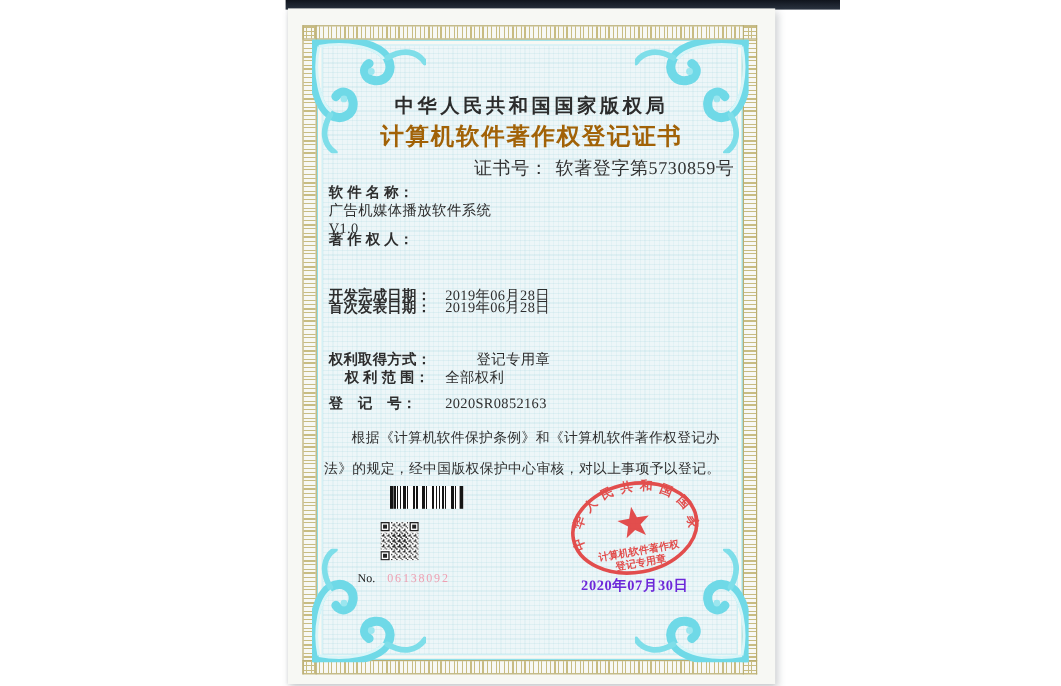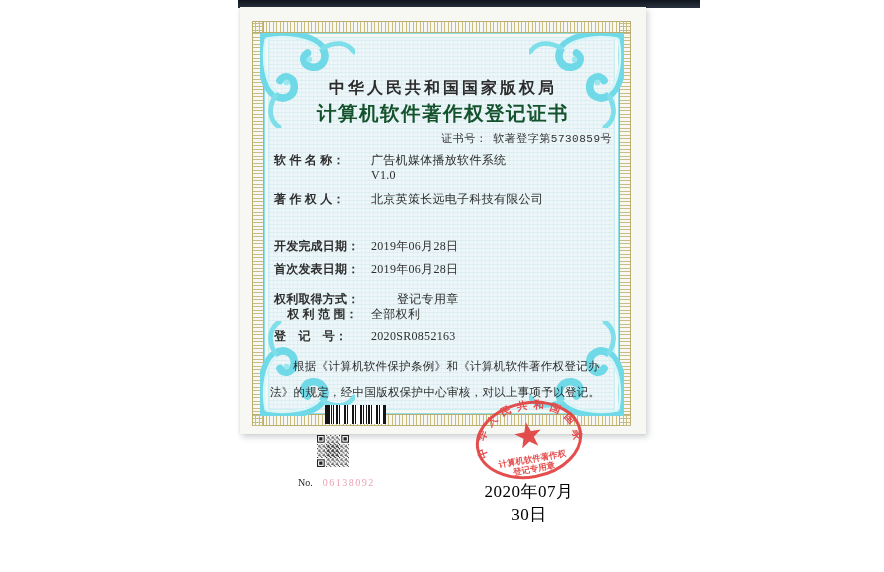--- a/index.html
+++ b/index.html
@@ -5,21 +5,21 @@
   html,body{margin:0;padding:0;}
   body{
     width:884px;height:572px;position:relative;overflow:hidden;
     background:#ffffff;
     font-family:"Liberation Serif","DejaVu Serif",serif;
   }
   
   .top-strip{position:absolute;left:238px;top:0;width:462px;height:8px;
     background:linear-gradient(180deg,#10151d,#2a3340);}
   
-  .paper{position:absolute;left:240px;top:7px;width:406px;height:427px;
+  .paper{position:absolute;left:240px;top:7px;width:406px;height:563px;
     background:#f7f8f4;
     box-shadow:2px 3px 6px rgba(60,70,80,.25), -1px 0 2px rgba(60,70,80,.08);}
   
   .gb{position:absolute;z-index:2;}
   .gb-h{height:10px;border-top:1px solid #b9ad72;border-bottom:1px solid #b9ad72;
     background-image:repeating-linear-gradient(90deg,#c8bc82 0 1px,transparent 1px 3px,#c8bc82 3px 4px,transparent 4px 7px);}
   .gb-v{width:10px;border-left:1px solid #b9ad72;border-right:1px solid #b9ad72;
     background-image:repeating-linear-gradient(0deg,#c8bc82 0 1px,transparent 1px 3px,#c8bc82 3px 4px,transparent 4px 7px);}
   .gb-top{top:14px;left:12px;right:15px;}
   .gb-bottom{bottom:8px;left:12px;right:15px;}
@@ -37,42 +37,42 @@
   .flourish{position:absolute;z-index:2;}
   .fl-tl{left:20px;top:26px;}
   .fl-tr{right:22px;top:26px;transform:scaleX(-1);}
   .fl-bl{left:20px;bottom:18px;transform:scaleY(-1);}
   .fl-br{right:22px;bottom:18px;transform:scale(-1,-1);}
   
   .content{position:absolute;inset:0;z-index:3;}
   .issuer{position:absolute;left:0;right:0;top:71px;text-align:center;
     font-size:16px;letter-spacing:3px;font-weight:600;color:#2c2c2c;}
   .cert-title{position:absolute;left:0;right:0;top:93px;text-align:center;
-    font-size:19.5px;letter-spacing:1.5px;font-weight:700;color:#14532d;}
-  .certno{position:absolute;right:34px;top:124px;font-size:11px;color:#333;letter-spacing:.5px;font-family:Liberation Mono, monospace;}
+    font-size:19.5px;letter-spacing:1.5px;font-weight:700;color:#a16207;}
+  .certno{position:absolute;right:34px;top:124px;font-size:15px;color:#333;letter-spacing:.5px;}
   .certno .lbl{margin-right:6px;}
   .frow{position:absolute;left:34px;display:flex;font-size:12px;color:#2e2e2e;line-height:15px;}
   .flabel{width:97px;font-weight:700;letter-spacing:.2px;flex:none;}
   .fvalue{white-space:pre-line;letter-spacing:.3px;}
-  .r0{top:146px;}.r1{top:185px;}.r2{top:232px;justify-content:flex-end;}.r3{top:255px;}
+  .r0{top:146px;flex-direction:column;}.r1{top:185px;}.r2{top:232px;justify-content:flex-end;}.r3{top:242px;}
   .r4{top:285px;gap:26px;}.r5{top:300px;text-align:center;}.r6{top:322px;}
   .statement{position:absolute;left:30px;top:346px;width:348px;
-    font-size:11.5px;line-height:26px;color:#2e2e2e;text-indent:2em;letter-spacing:.3px;}
+    font-size:11.5px;line-height:26px;color:#2e2e2e;text-indent:2em;letter-spacing:.3px;font-family:Liberation Mono, monospace;}
   .barcode{position:absolute;left:85px;top:398px;width:55px;height:19px;background:#fff;
     border-left:3px solid #151515;border-right:3px solid #151515;
     background-image:
       repeating-linear-gradient(90deg,#151515 0 2px,transparent 2px 3px,#151515 3px 4px,transparent 4px 8px),
       repeating-linear-gradient(90deg,transparent 0 5px,#151515 5px 6px,transparent 6px 11px);}
   .qr{position:absolute;left:77px;top:428px;width:32px;height:32px;}
   .serial{position:absolute;left:58px;top:470px;font-size:10px;color:#222;}
   .serial .num{color:#ee9fb1;letter-spacing:1.5px;margin-left:10px;}
   .seal{position:absolute;left:233px;top:392px;width:112px;height:82px;
     transform:rotate(-10deg);opacity:.92;}
   .issue-date{position:absolute;left:237px;top:473px;width:104px;text-align:center;
-    font-size:17px;font-weight:400;color:#000000;letter-spacing:.5px;}
+    font-size:12px;font-weight:700;color:#6d28d9;letter-spacing:.5px;}
   .defs-hidden{position:absolute;width:0;height:0;overflow:hidden;}
 </style>
 </head>
 <body>
 
 <svg class="defs-hidden" xmlns="http://www.w3.org/2000/svg" aria-hidden="true">
   <defs>
     <symbol id="flourish-sym" viewBox="0 0 100 100">
       <path d="M3,3 C30,-3 58,4 66,16 C72,26 66,37 55,36 C46,35 43,25 50,21" stroke="#6fd9e7" stroke-width="8" fill="none" stroke-linecap="round"></path>
       <path d="M66,16 C80,8 92,10 99,20" stroke="#7edee9" stroke-width="5" fill="none" stroke-linecap="round"></path>
@@ -126,21 +126,20 @@
       <span class="lbl">证书号：</span><span>软著登字第5730859号</span>
     </div>
 
     <div class="frow r0">
       <span class="flabel">软 件 名 称：</span>
       <span class="fvalue">广告机媒体播放软件系统
 V1.0</span>
     </div>
     <div class="frow r1">
       <span class="flabel">著 作 权 人：</span>
-      <span class="fvalue">北京英策长远电子科技有限公司</span>
     </div>
     <div class="frow r2">
       <span class="flabel">开发完成日期：</span>
       <span class="fvalue">2019年06月28日</span>
     </div>
     <div class="frow r3">
       <span class="flabel">首次发表日期：</span>
       <span class="fvalue">2019年06月28日</span>
     </div>
     <div class="frow r4">

